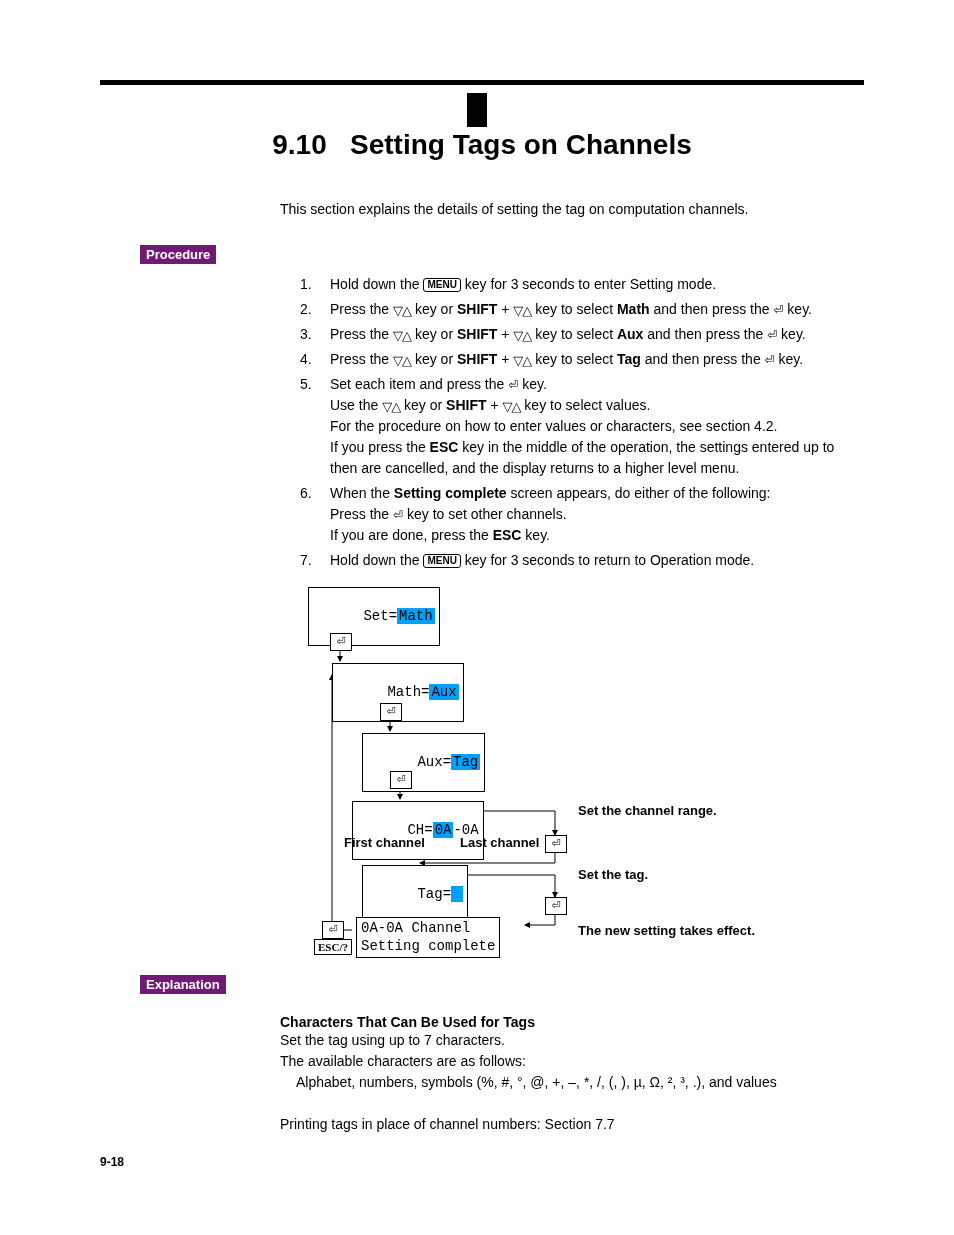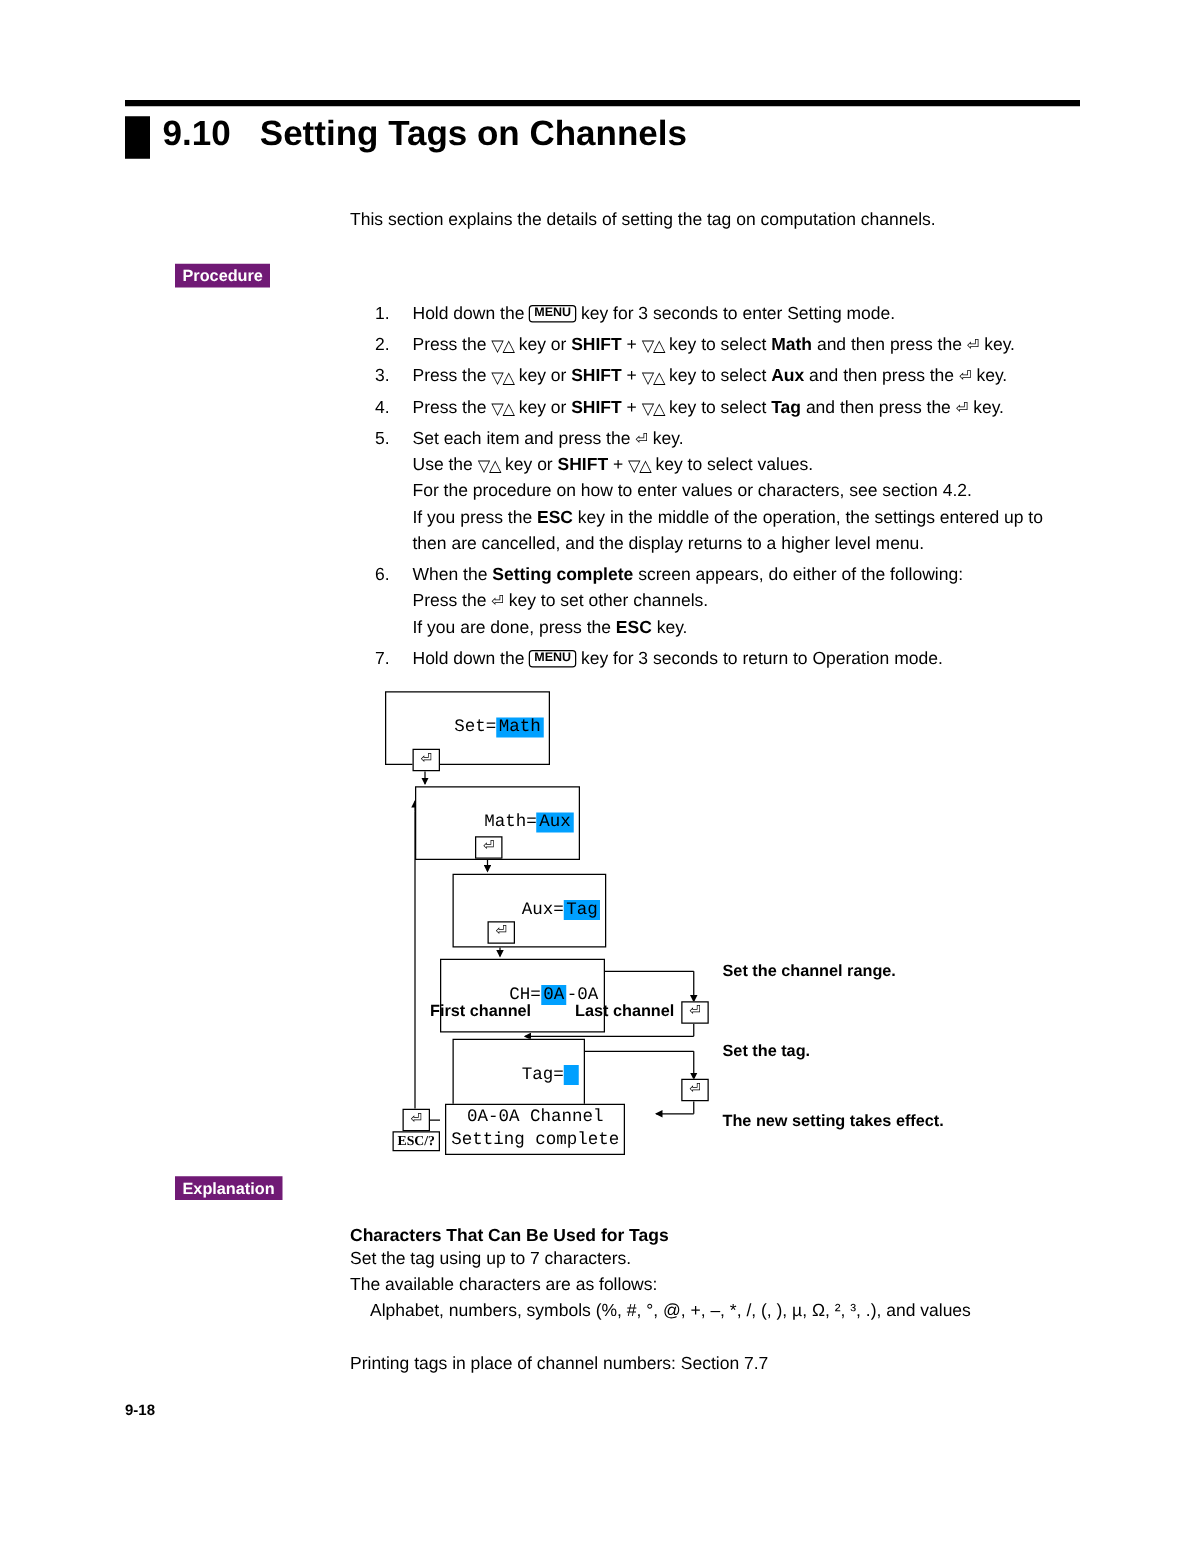--- a/index.html
+++ b/index.html
@@ -14,21 +14,22 @@
   .page {
     padding: 80px 90px 60px 100px;
     position: relative;
   }
   .title-bar {
     border-top: 5px solid #000;
     margin-bottom: 4px;
   }
   .title-row {
     display: flex;
-    align-items: flex-start;
+    align-items: center;
+    flex-direction: column;
   }
   .title-block {
     width: 20px;
     height: 34px;
     background: #000;
     margin-right: 10px;
     flex-shrink: 0;
     margin-top: 4px;
   }
   .title-text {
@@ -96,21 +97,20 @@
     font-family: "Courier New", monospace;
   }
   .dbox {
     position: absolute;
     border: 1px solid #000;
     background: #fff;
     font-size: 14px;
     padding: 1px 4px;
     white-space: pre;
     line-height: 1.3;
-    text-align: center;
   }
   .hl {
     background: #00a0ff;
     padding: 0 2px;
   }
   .dlabel {
     position: absolute;
     font-family: Arial, Helvetica, sans-serif;
     font-size: 13px;
     font-weight: bold;

